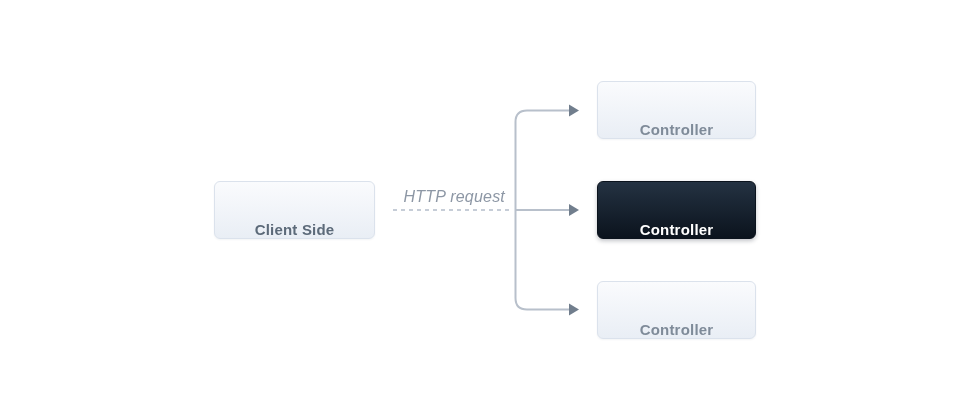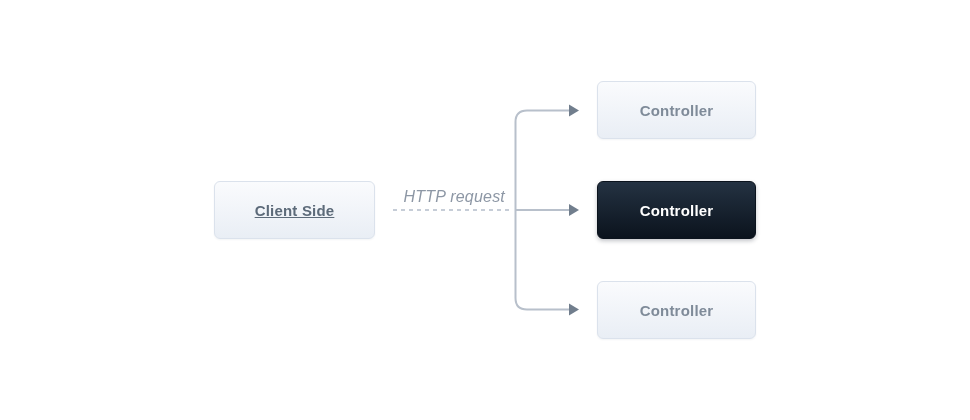--- a/index.html
+++ b/index.html
@@ -34,21 +34,21 @@
   .arrowhead {
     fill: var(--arrowhead, #717e8d);
     stroke: none;
   }
   .node {
     position: absolute;
     width: 159px;
     height: 58px;
     border-radius: 6px;
     display: flex;
-    align-items: center;
+    align-items: flex-end;
     justify-content: center;
     font-size: 15px;
     font-weight: 600;
     letter-spacing: 0.2px;
     box-sizing: border-box;
   }
   .node.light {
     background: linear-gradient(180deg, var(--box-fill-top, #fafbfd) 0%, var(--box-fill-bottom, #e9eef5) 100%);
     border: 1px solid var(--box-border, #dbe2ec);
     box-shadow: 0 1px 2px rgba(20, 40, 70, 0.05);
@@ -57,21 +57,20 @@
     background: linear-gradient(180deg, var(--dark-box-top, #243242) 0%, var(--dark-box-bottom, #0b131d) 100%);
     border: 1px solid var(--dark-box-bottom, #0b131d);
     color: var(--dark-text, #ffffff);
     box-shadow: 0 2px 4px rgba(10, 20, 35, 0.25);
   }
   .node.client {
     left: 214px;
     top: 181px;
     width: 161px;
     color: var(--client-text, #5c6a79);
-    text-decoration: underline;
   }
   .node.controller {
     left: 597px;
     color: var(--controller-text, #7f8b99);
   }
   .node.controller.dark {
     color: var(--dark-text, #ffffff);
   }
   .controller-top { top: 81px; }
   .controller-mid { top: 181px; }

